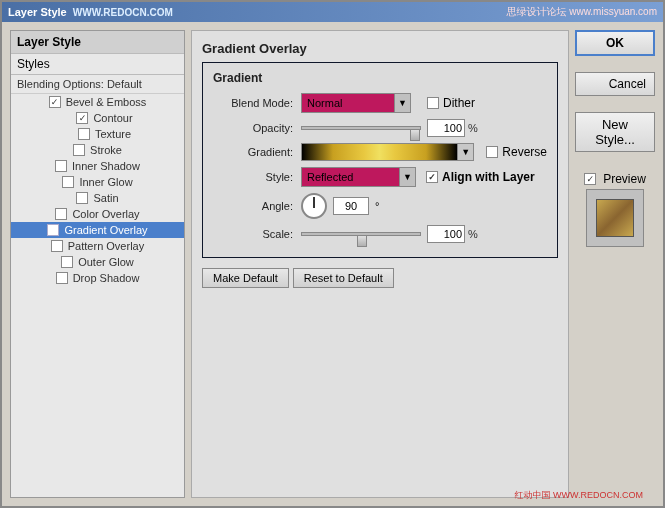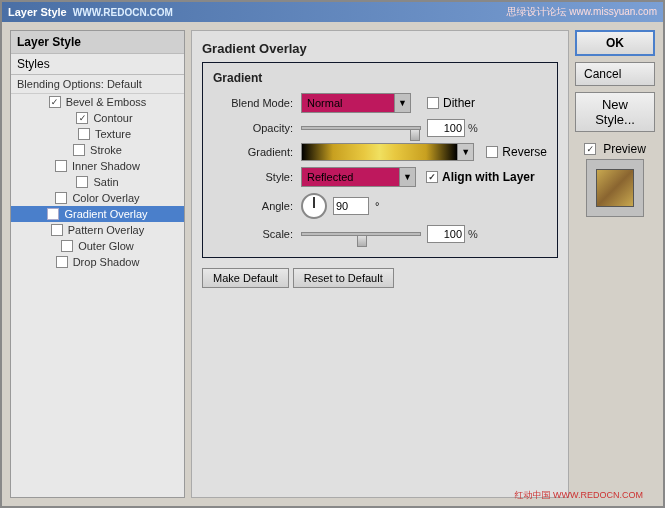--- a/index.html
+++ b/index.html
@@ -282,21 +282,21 @@
       top: 3px;
       left: 50%;
       transform: translateX(-50%);
       transform-origin: bottom center;
     }
     .angle-input {
       width: 36px;
       height: 18px;
       border: 1px solid #888;
       background: white;
-      text-align: left;
+      text-align: center;
       font-size: 11px;
       padding: 0 2px;
     }
     .degree-symbol {
       font-size: 11px;
     }
     .buttons-row {
       display: flex;
       gap: 4px;
       margin-top: 10px;
@@ -306,39 +306,39 @@
       background: linear-gradient(to bottom, #e8e8e8, #d0d0d0);
       padding: 3px 10px;
       font-size: 11px;
       cursor: pointer;
     }
     
     .right-panel {
       width: 80px;
       display: flex;
       flex-direction: column;
-      gap: 6px;
+      gap: 16px;
       flex-shrink: 0;
     }
     .ok-btn {
       border: 2px solid #4a7fcb;
       background: linear-gradient(to bottom, #f0f0f0, #d8d8d8);
       padding: 4px 8px;
       font-size: 12px;
       cursor: pointer;
       text-align: center;
       font-weight: bold;
     }
     .cancel-btn {
       border: 1px solid #888;
       background: linear-gradient(to bottom, #f0f0f0, #d8d8d8);
       padding: 4px 8px;
       font-size: 12px;
       cursor: pointer;
-      text-align: left;
+      text-align: right;
     }
     .new-style-btn {
       border: 1px solid #888;
       background: linear-gradient(to bottom, #f0f0f0, #d8d8d8);
       padding: 4px 8px;
       font-size: 13px;
       cursor: pointer;
       text-align: center;
     }
     .preview-section {
@@ -419,20 +419,24 @@
       <div class="layer-item">
         <div class="checkbox"></div>
         <span>Stroke</span>
       </div>
       <div class="layer-item">
         <div class="checkbox"></div>
         <span>Inner Shadow</span>
       </div>
       <div class="layer-item">
         <div class="checkbox"></div>
+        <span>Inner Glow</span>
+      </div>
+      <div class="layer-item">
+        <div class="checkbox"></div>
         <span>Satin</span>
       </div>
       <div class="layer-item">
         <div class="checkbox"></div>
         <span>Color Overlay</span>
       </div>
       <div class="layer-item active">
         <div class="checkbox checked"></div>
         <span>Gradient Overlay</span>
       </div>

